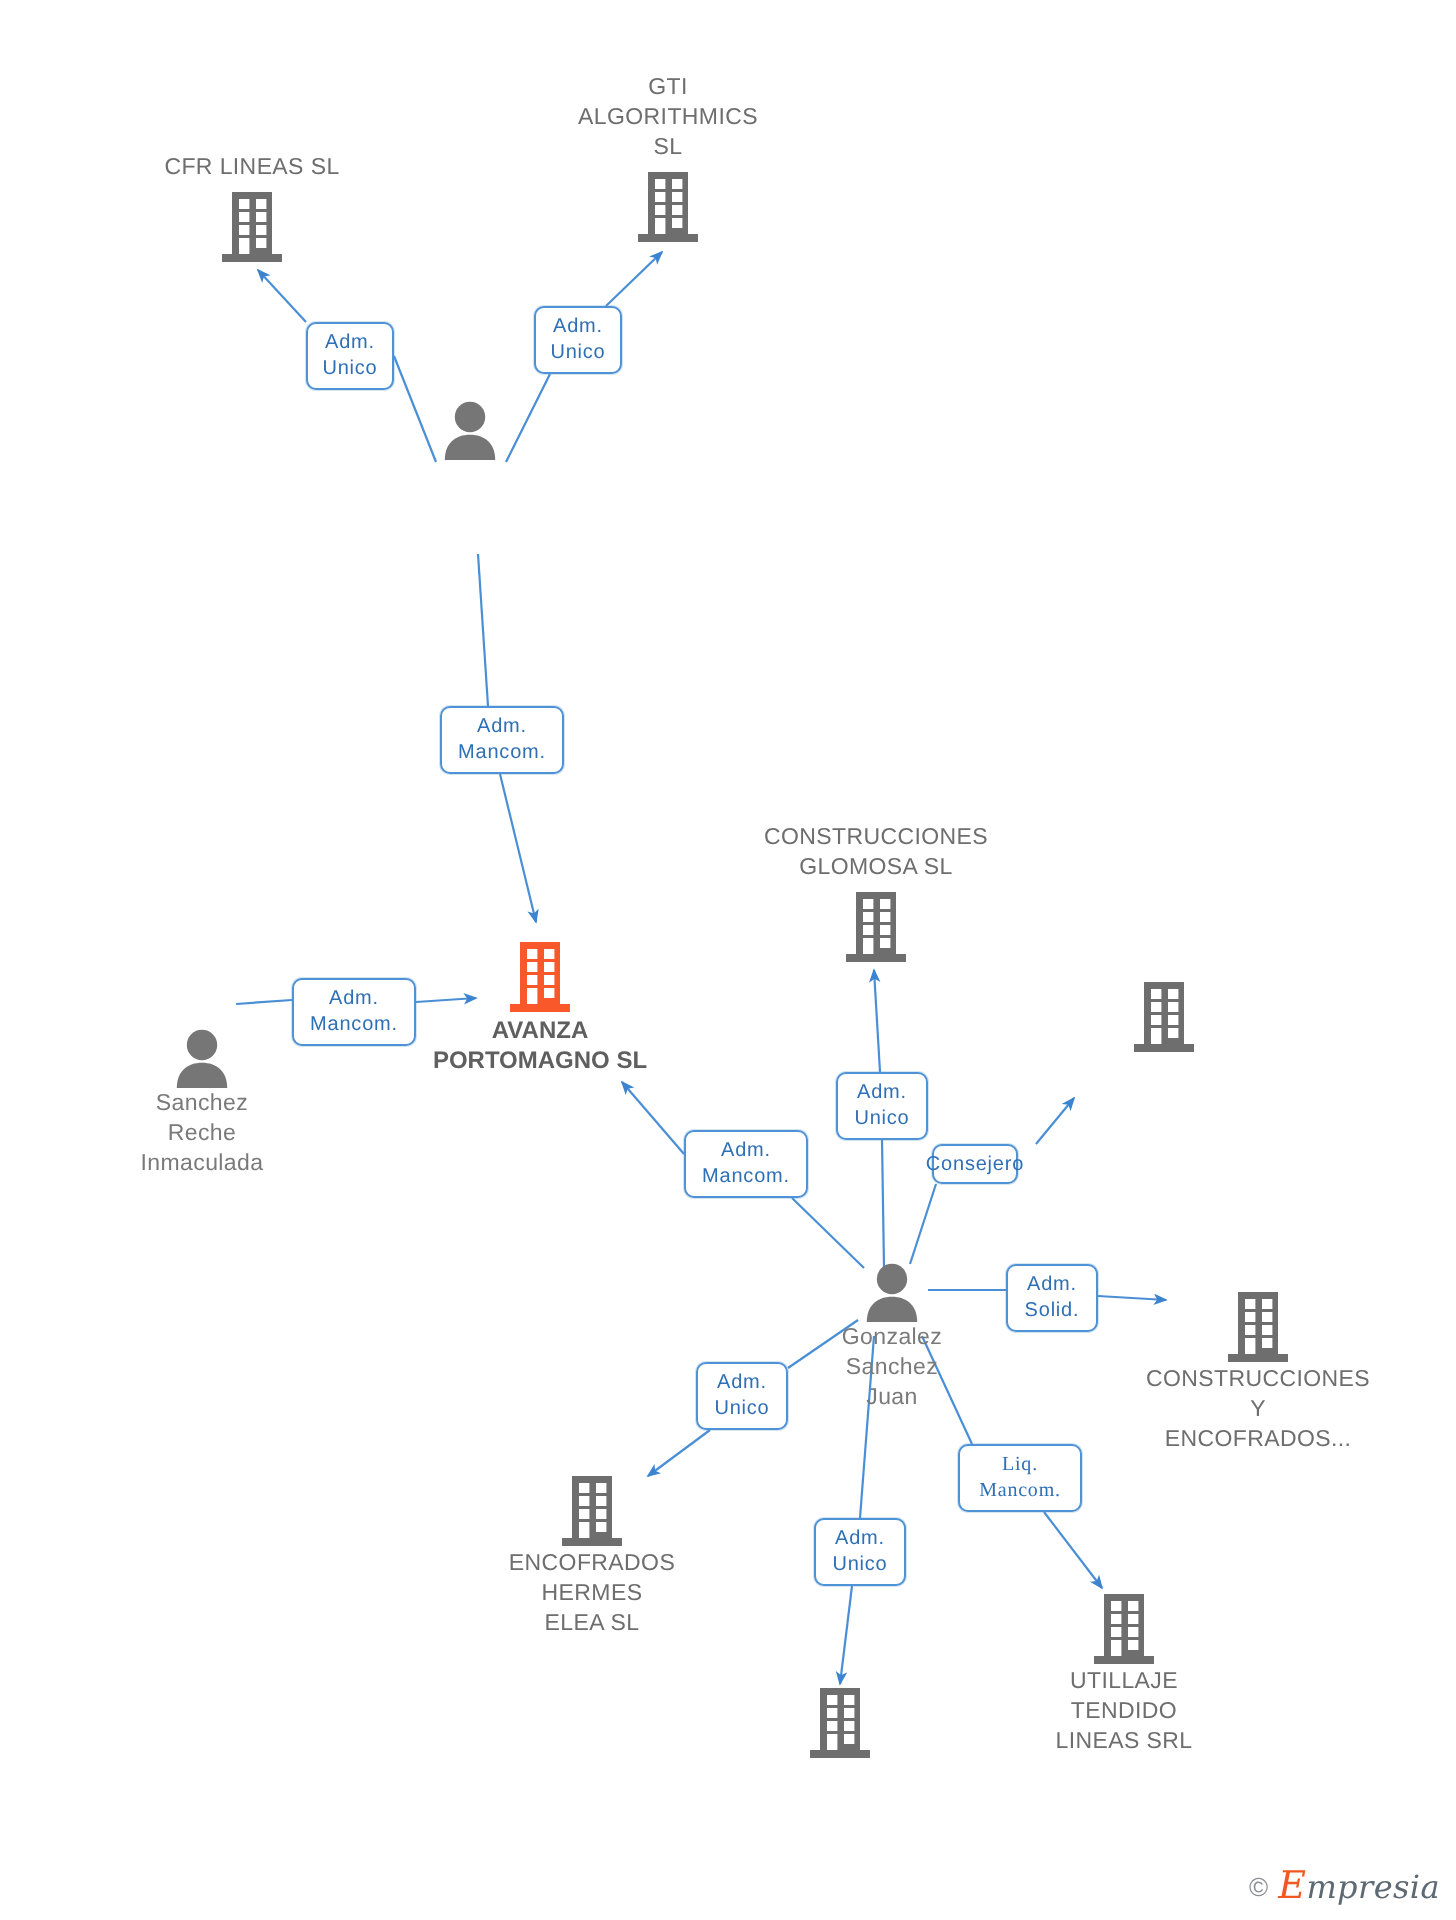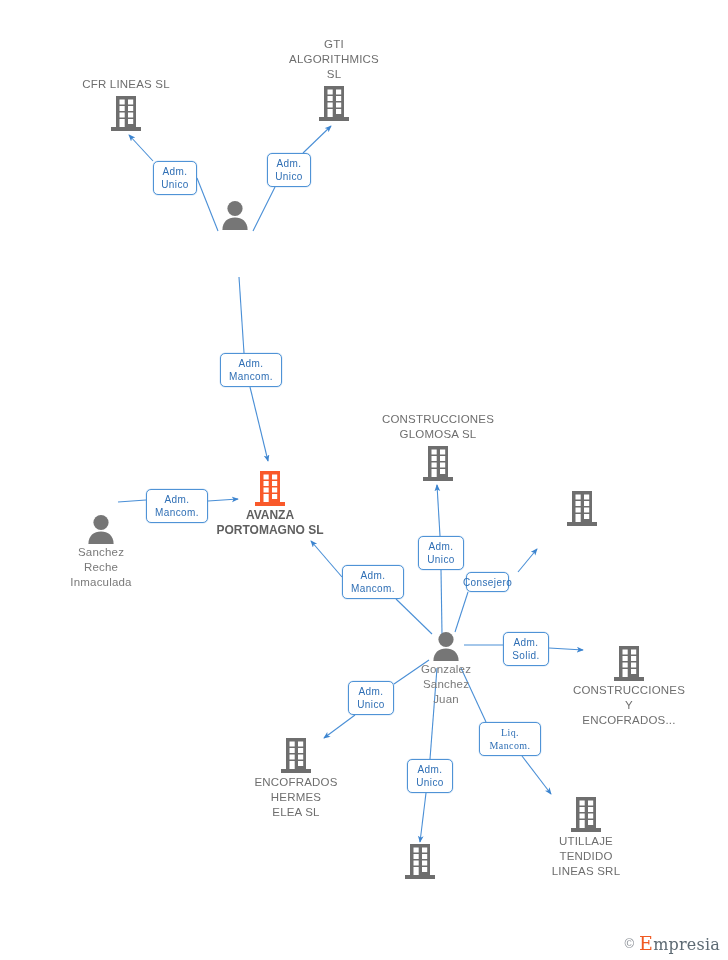--- a/index.html
+++ b/index.html
@@ -91,20 +91,21 @@
     align-items: center;
     gap: 5px;
     user-select: none;
   }
   #watermark .cmark {
     font-size: 13px;
     color: #8a8f96;
   }
   #watermark .brand {
     font-family: "DejaVu Serif", "Liberation Serif", serif;
+    font-style: italic;
     font-size: 16px;
     color: #5d6a73;
     letter-spacing: 0.2px;
     text-align: center;
   }
   #watermark .brand .cap {
     color: #f05a22;
     font-size: 19px;
   }
 </style>
@@ -275,21 +276,21 @@
             <rect x="19" y="12" width="5.2" height="5" fill="#ffffff"></rect>
             <rect x="10.5" y="18.5" width="5.2" height="5" fill="#ffffff"></rect>
             <rect x="19" y="18.5" width="5.2" height="5" fill="#ffffff"></rect>
             <rect x="10.5" y="25" width="5.2" height="8" fill="#ffffff"></rect>
             <rect x="19" y="25" width="5.2" height="5" fill="#ffffff"></rect>
           </svg></span>
         <span class="caption">ENCOFRADOS
 HERMES
 ELEA  SL</span>
       </div>
-      <div class="node company caption-below" style="left: 586px; top: 795px;">
+      <div class="node company caption-below" style="left: 562px; top: 795px;">
         <span class="glyph"><svg width="34" height="38" viewBox="0 0 34 38">
             <rect x="7" y="2" width="20" height="31" fill="#6E6E6E"></rect>
             <rect x="2" y="33" width="30" height="4" fill="#6E6E6E"></rect>
             <rect x="10.5" y="5.5" width="5.2" height="5" fill="#ffffff"></rect>
             <rect x="19" y="5.5" width="5.2" height="5" fill="#ffffff"></rect>
             <rect x="10.5" y="12" width="5.2" height="5" fill="#ffffff"></rect>
             <rect x="19" y="12" width="5.2" height="5" fill="#ffffff"></rect>
             <rect x="10.5" y="18.5" width="5.2" height="5" fill="#ffffff"></rect>
             <rect x="19" y="18.5" width="5.2" height="5" fill="#ffffff"></rect>
             <rect x="10.5" y="25" width="5.2" height="8" fill="#ffffff"></rect>

